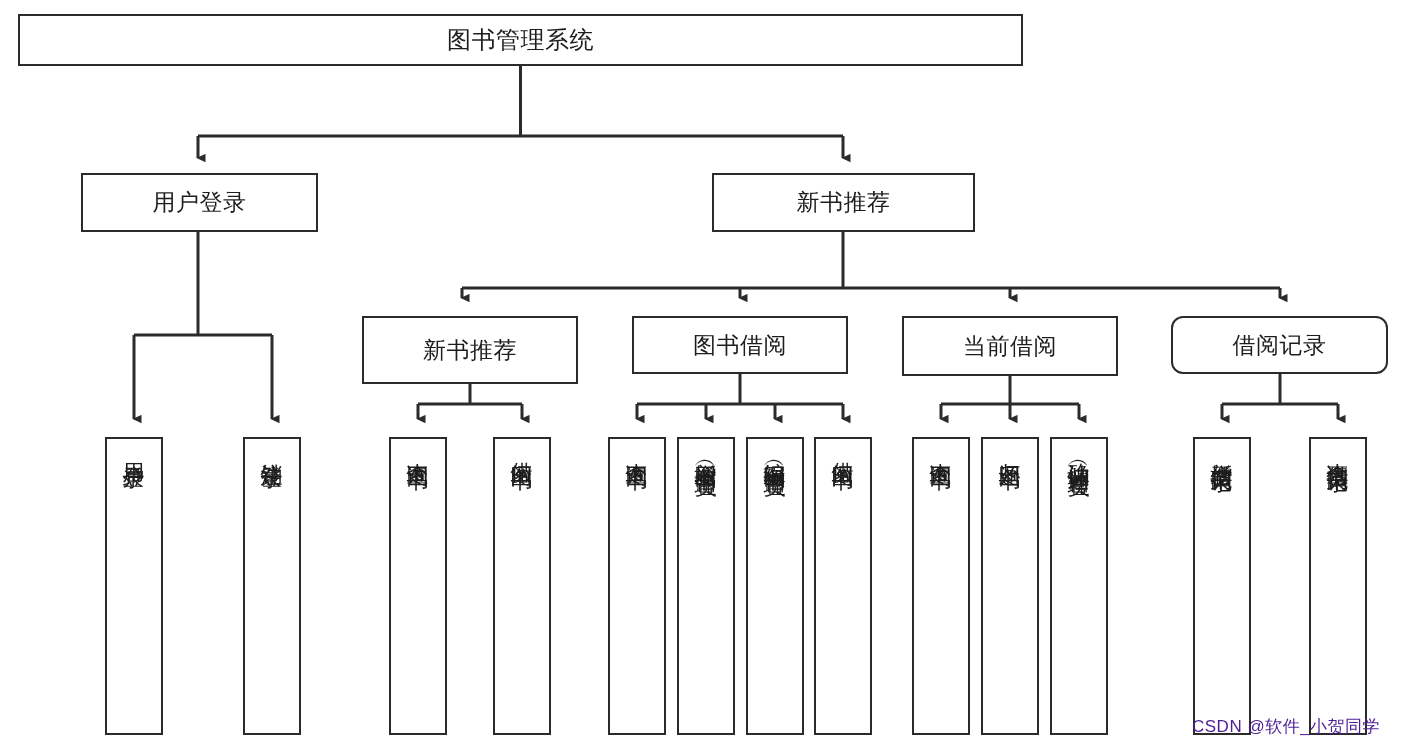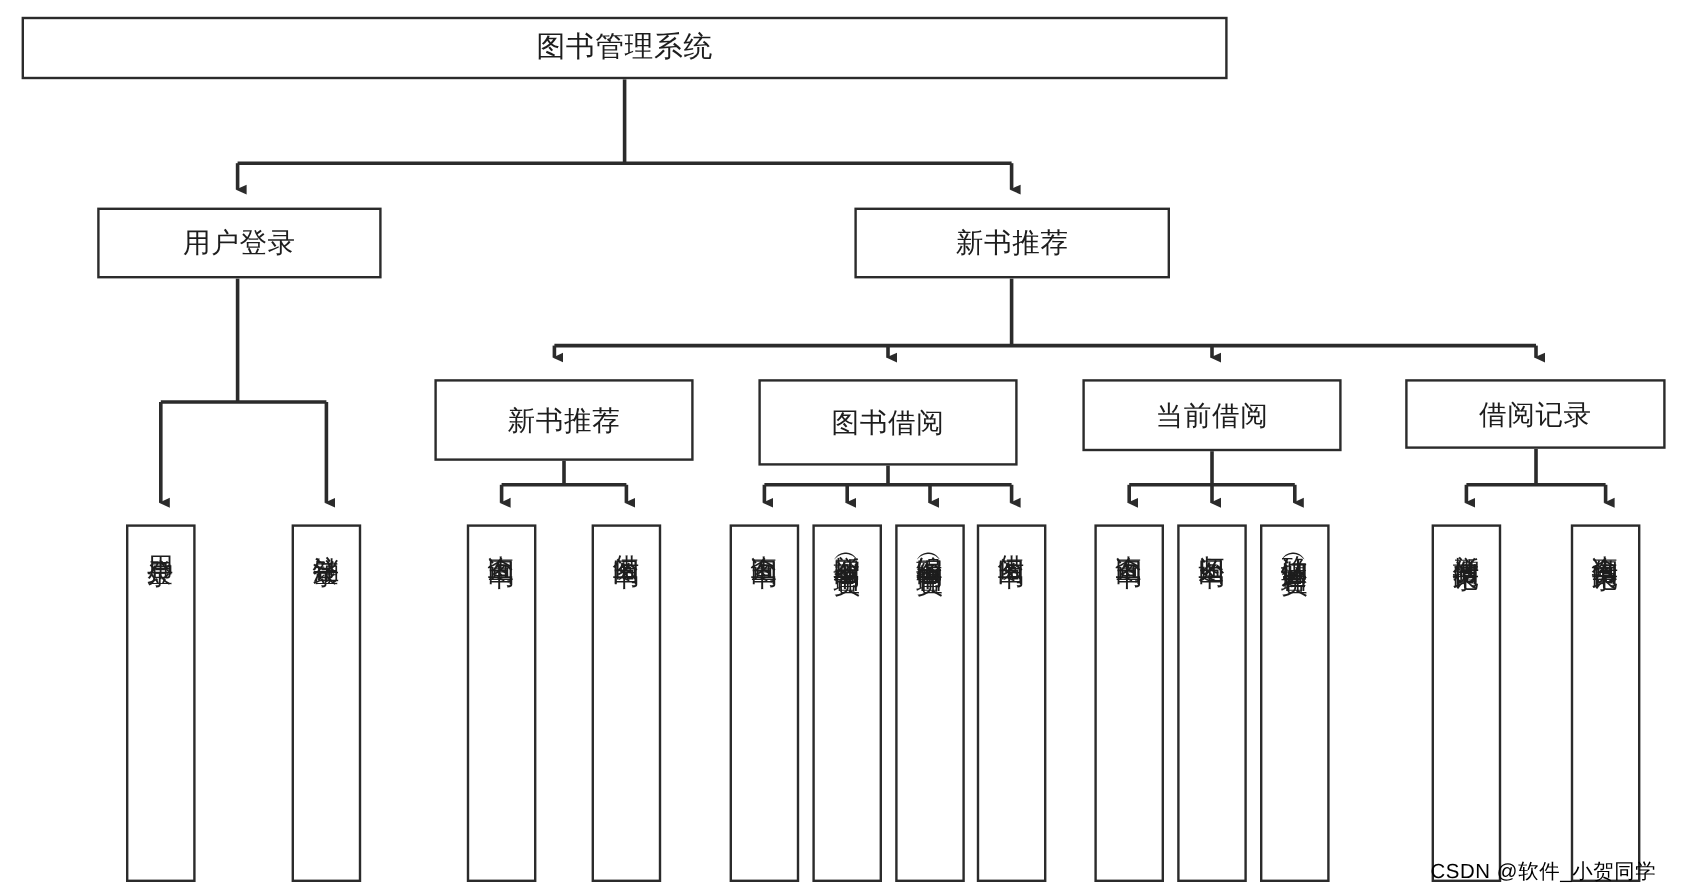--- a/index.html
+++ b/index.html
@@ -56,21 +56,21 @@
   .node-box.vertical {
     align-items: flex-start;
     justify-content: center;
     padding-top: 6px;
   }
   .node-box.root .node-label {
     font-size: 24px;
   }
   .watermark {
     position: absolute;
-    color: #000000;
+    color: #4c1d95;
     font-size: 17px;
     letter-spacing: 0.5px;
     white-space: nowrap;
     pointer-events: none;
     text-align: center;
   }
 </style>
 </head>
 <body>
 
@@ -147,29 +147,29 @@
   </div>
 
   <div class="node-box" style="left:712px; top:173px; width:263px; height:59px;">
     <span class="node-label">新书推荐</span>
   </div>
 
   <div class="node-box" style="left:362px; top:316px; width:216px; height:68px;">
     <span class="node-label">新书推荐</span>
   </div>
 
-  <div class="node-box" style="left:632px; top:316px; width:216px; height:72px;">
+  <div class="node-box" style="left:632px; top:316px; width:216px; height:58px;">
     <span class="node-label">图书借阅</span>
   </div>
 
   <div class="node-box" style="left:902px; top:316px; width:216px; height:60px;">
     <span class="node-label">当前借阅</span>
   </div>
 
-  <div class="node-box" style="left:1171px; top:316px; width:217px; height:58px;">
+  <div class="node-box" style="left:1171px; top:316px; width:217px; height:58px;border-radius:12px;">
     <span class="node-label">借阅记录</span>
   </div>
 
   <div class="node-box vertical" style="left:105px; top:437px; width:58px; height:298px;">
     <span class="node-label">用户登录</span>
   </div>
 
   <div class="node-box vertical" style="left:243px; top:437px; width:58px; height:298px;">
     <span class="node-label">注销登录</span>
   </div>

